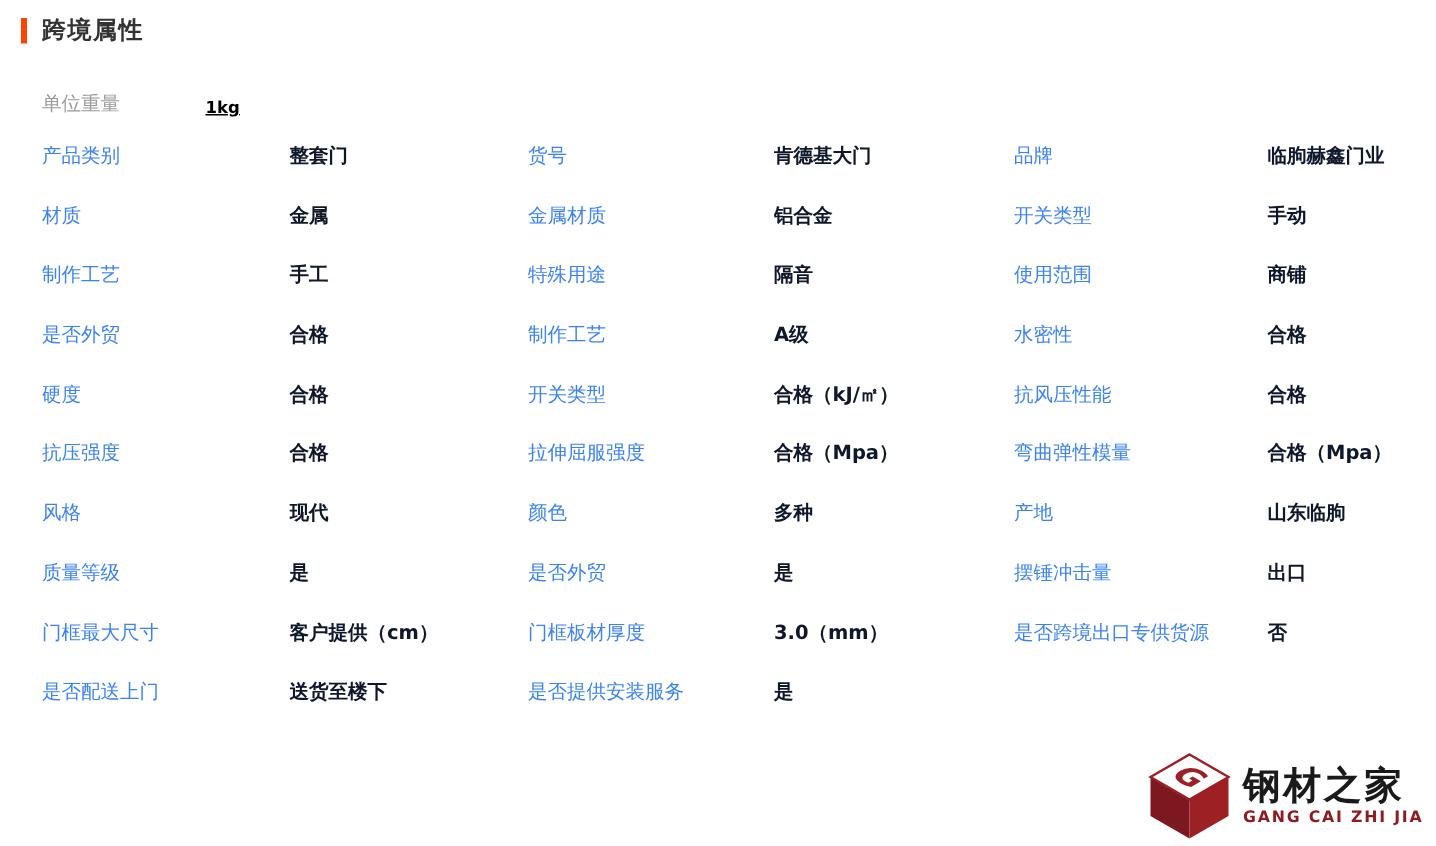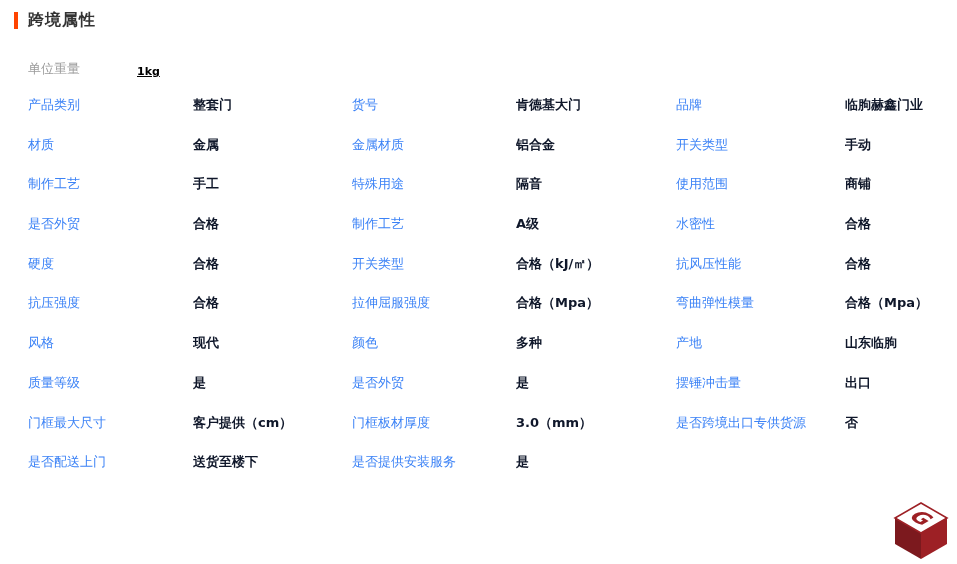--- a/index.html
+++ b/index.html
@@ -193,15 +193,19 @@
 
   <div class="logo">
     <svg class="logo-cube" viewBox="0 0 56 58" xmlns="http://www.w3.org/2000/svg">
       <polygon points="2,16 28,31 28,57 2,42" fill="#7c191e"></polygon>
       <polygon points="28,31 54,16 54,42 28,57" fill="#9d2025"></polygon>
       <polygon points="28,1 54,16 28,31 2,16" fill="#ffffff" stroke="#9d2025" stroke-width="1.6"></polygon>
       <g transform="matrix(0.62,0.36,-0.62,0.36,28,16)">
         <text x="0" y="10" text-anchor="middle" font-size="30" font-weight="bold" font-family="DejaVu Sans, Liberation Sans, sans-serif" fill="#9d2025">G</text>
       </g>
     </svg>
+    <div class="logo-text">
+      <div class="logo-name">钢材之家</div>
+      <div class="logo-sub">GANG CAI ZHI JIA</div>
+    </div>
   </div>
 
 </div>
 
 </body></html>

